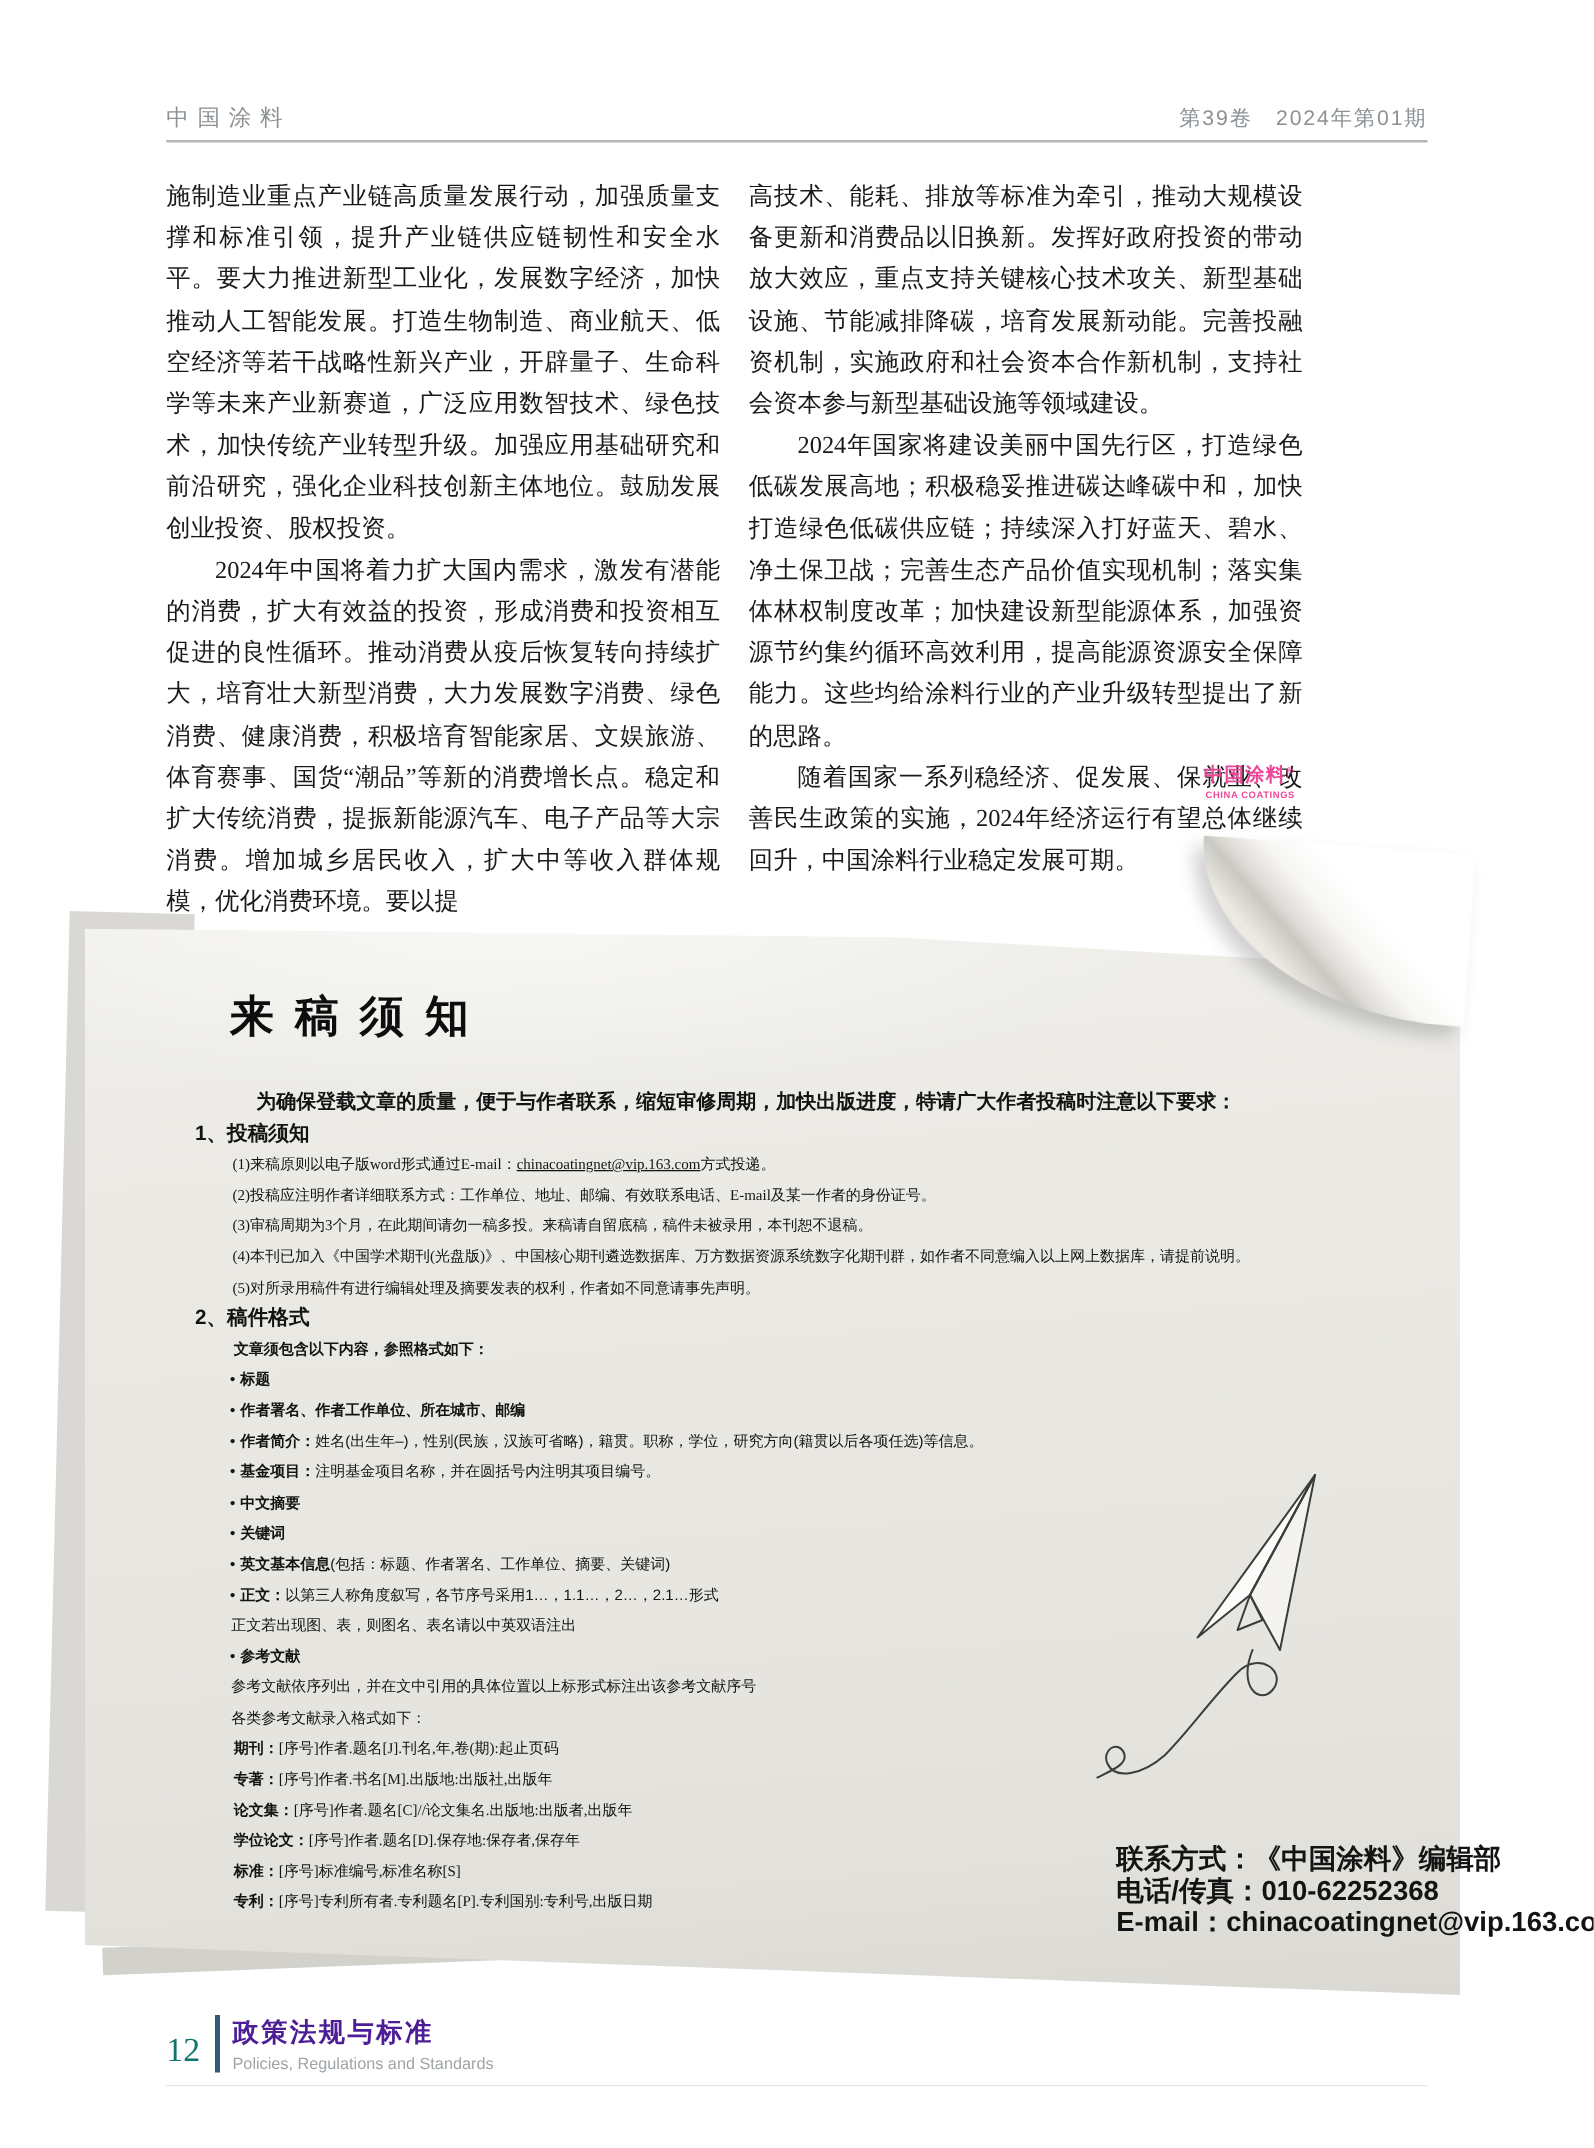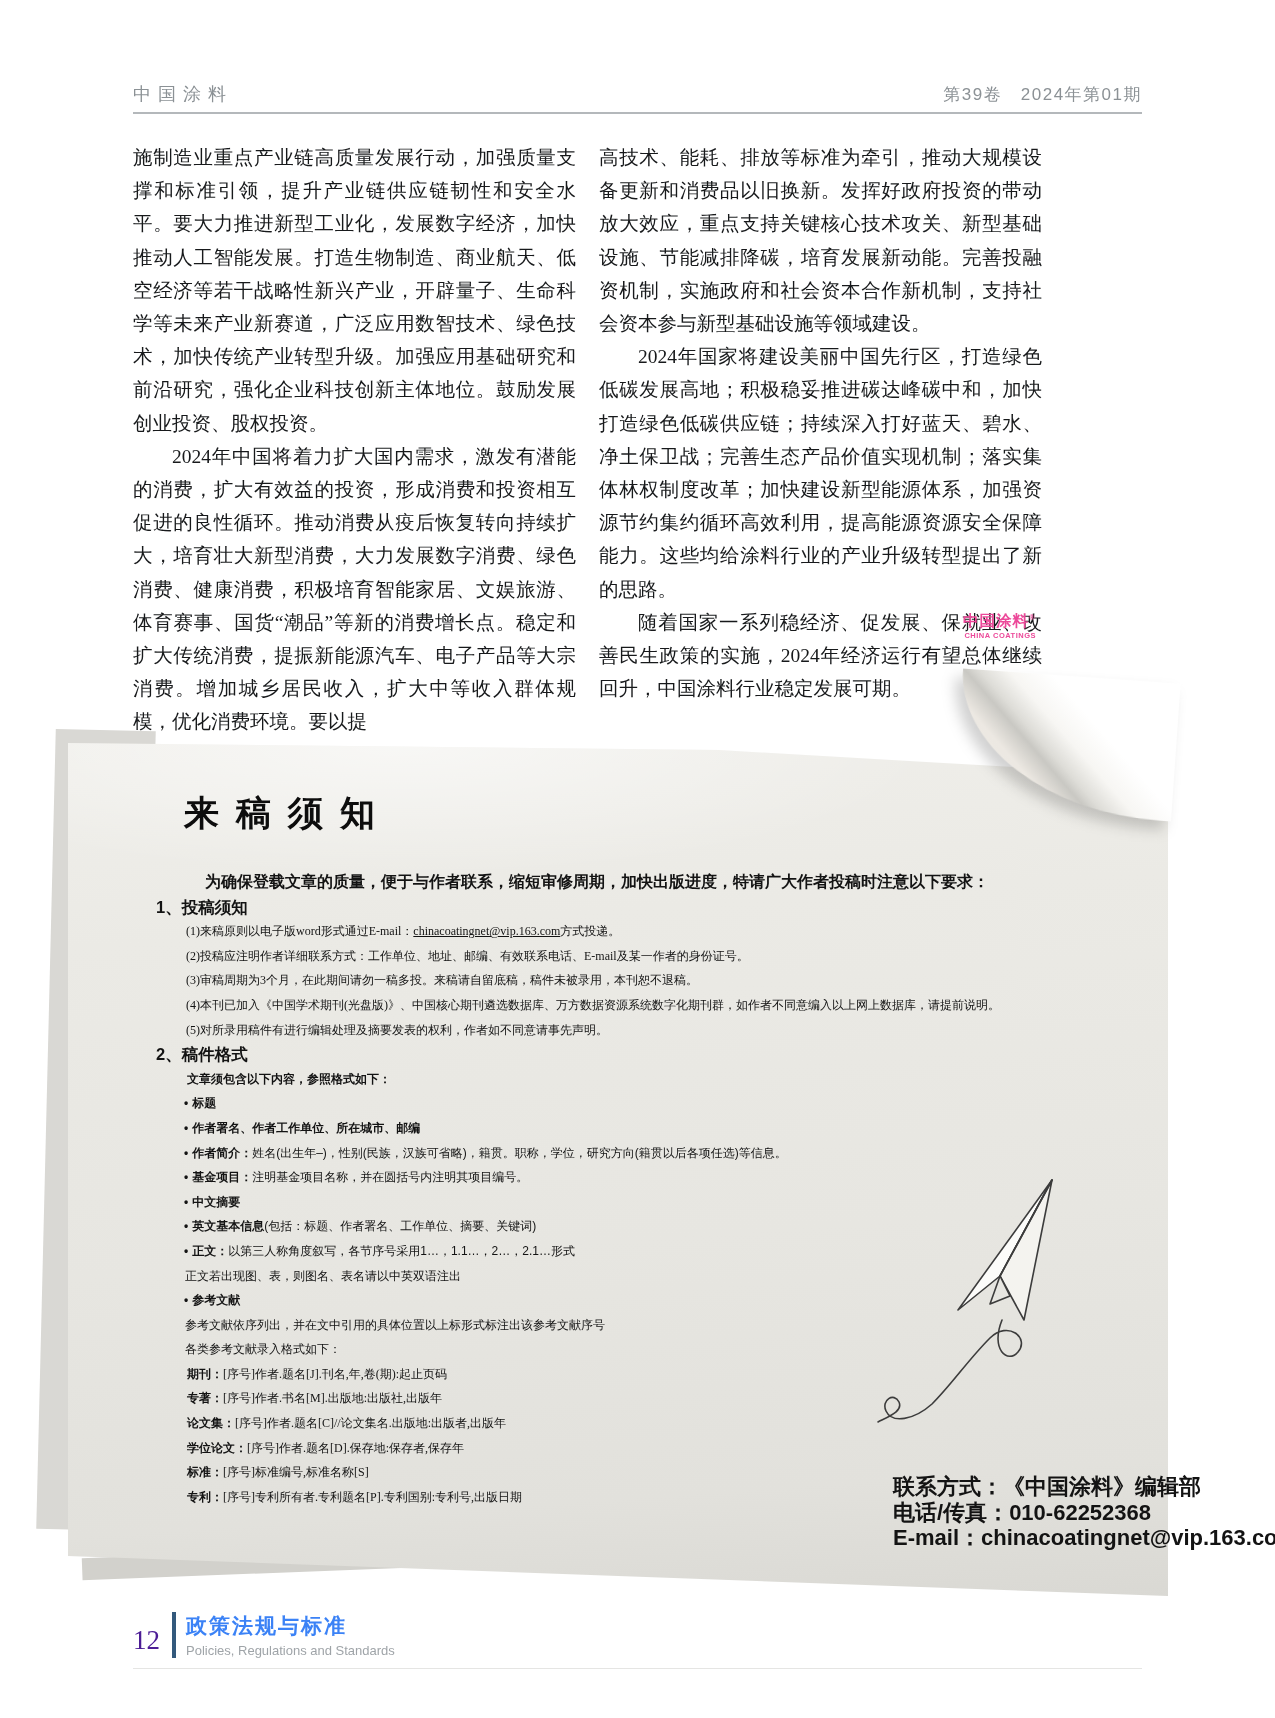--- a/index.html
+++ b/index.html
@@ -60,24 +60,24 @@
   .ref-line{margin-left:31px;}
   .ref-line .rt{font-family:"Liberation Serif","DejaVu Serif",serif;}
 
   .contact{position:absolute;left:737px;top:684px;font-size:22px;line-height:25.6px;font-weight:bold;}
   .contact div{white-space:nowrap;}
 
   .airplane{position:absolute;left:792px;top:500px;}
 
   
   .footer{position:absolute;left:133px;top:1612px;display:flex;align-items:center;}
-  .page-num{font-size:27px;color:#4c1d95;margin-right:12px;padding-top:10px;}
+  .page-num{font-size:27px;color:#0f766e;margin-right:12px;padding-top:10px;}
   .foot-bar{width:4px;height:46px;background:#33597c;margin-right:10px;}
   .foot-text{display:flex;flex-direction:column;justify-content:center;}
-  .foot-cn{font-size:21px;font-weight:bold;color:#3b82f6;letter-spacing:2px;
+  .foot-cn{font-size:21px;font-weight:bold;color:#4c1d95;letter-spacing:2px;
       font-family:"Liberation Sans","DejaVu Sans",sans-serif;}
   .foot-en{font-size:13px;color:#9fa4a8;margin-top:3px;
       font-family:"Liberation Sans","DejaVu Sans",sans-serif;}
   .footer-rule{position:absolute;left:133px;top:1668px;width:1009px;height:1px;background:#e5e5e3;}
 </style>
 </head>
 <body>
 
 <div class="page">
 
@@ -123,20 +123,21 @@
       <p class="nl item">(5)对所录用稿件有进行编辑处理及摘要发表的权利，作者如不同意请事先声明。</p>
 
       <p class="nl sec-head">2、稿件格式</p>
       <p class="nl lead">文章须包含以下内容，参照格式如下：</p>
 
       <p class="nl n-bullet"><span class="dot">•</span><span class="bl">标题</span><span class="bt"></span></p>
       <p class="nl n-bullet"><span class="dot">•</span><span class="bl">作者署名、作者工作单位、所在城市、邮编</span><span class="bt"></span></p>
       <p class="nl n-bullet"><span class="dot">•</span><span class="bl">作者简介：</span><span class="bt">姓名(出生年–)，性别(民族，汉族可省略)，籍贯。职称，学位，研究方向(籍贯以后各项任选)等信息。</span></p>
       <p class="nl n-bullet"><span class="dot">•</span><span class="bl">基金项目：</span><span class="bt">注明基金项目名称，并在圆括号内注明其项目编号。</span></p>
       <p class="nl n-bullet"><span class="dot">•</span><span class="bl">中文摘要</span><span class="bt"></span></p>
+      <p class="nl n-bullet"><span class="dot">•</span><span class="bl">关键词</span><span class="bt"></span></p>
       <p class="nl n-bullet"><span class="dot">•</span><span class="bl">英文基本信息</span><span class="bt">(包括：标题、作者署名、工作单位、摘要、关键词)</span></p>
       <p class="nl n-bullet"><span class="dot">•</span><span class="bl">正文：</span><span class="bt">以第三人称角度叙写，各节序号采用1…，1.1…，2…，2.1…形式</span></p>
 
       <p class="nl plain">正文若出现图、表，则图名、表名请以中英双语注出</p>
 
       <p class="nl n-bullet"><span class="dot">•</span><span class="bl">参考文献</span></p>
       <p class="nl plain">参考文献依序列出，并在文中引用的具体位置以上标形式标注出该参考文献序号</p>
       <p class="nl plain">各类参考文献录入格式如下：</p>
 
       <p class="nl ref-line"><span class="bl">期刊：</span><span class="rt">[序号]作者.题名[J].刊名,年,卷(期):起止页码</span></p>

